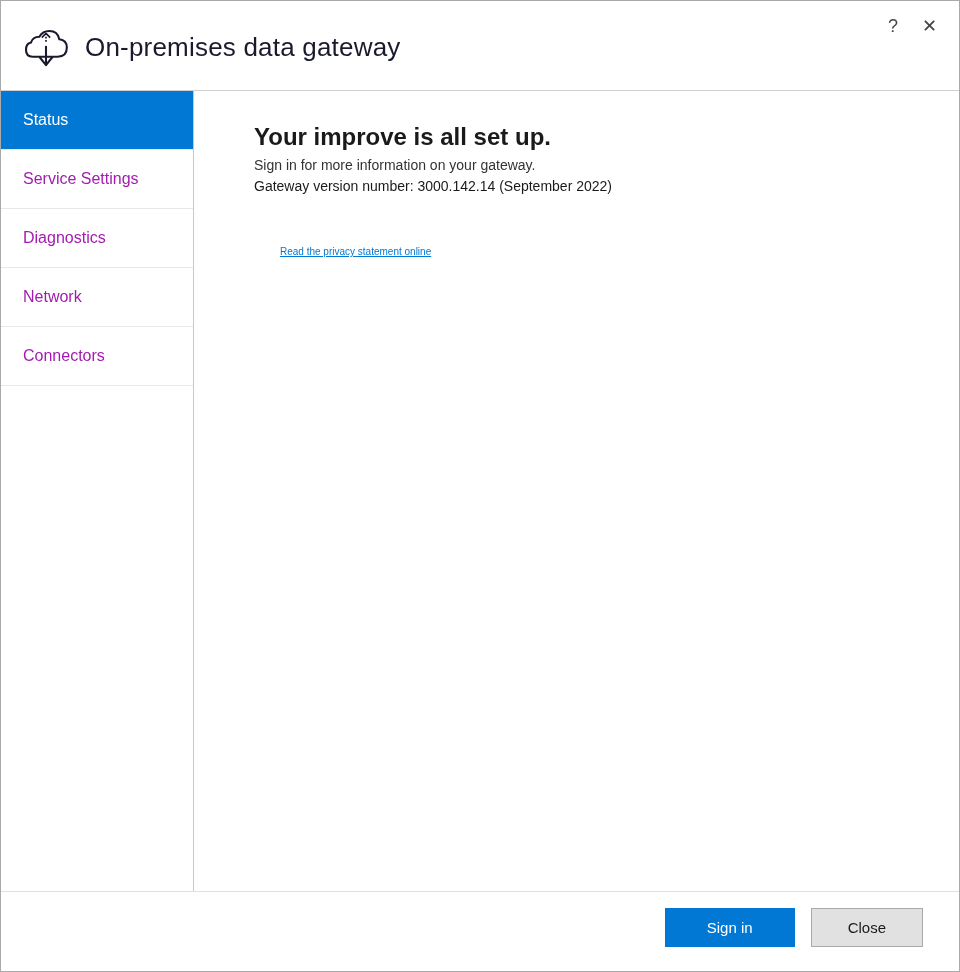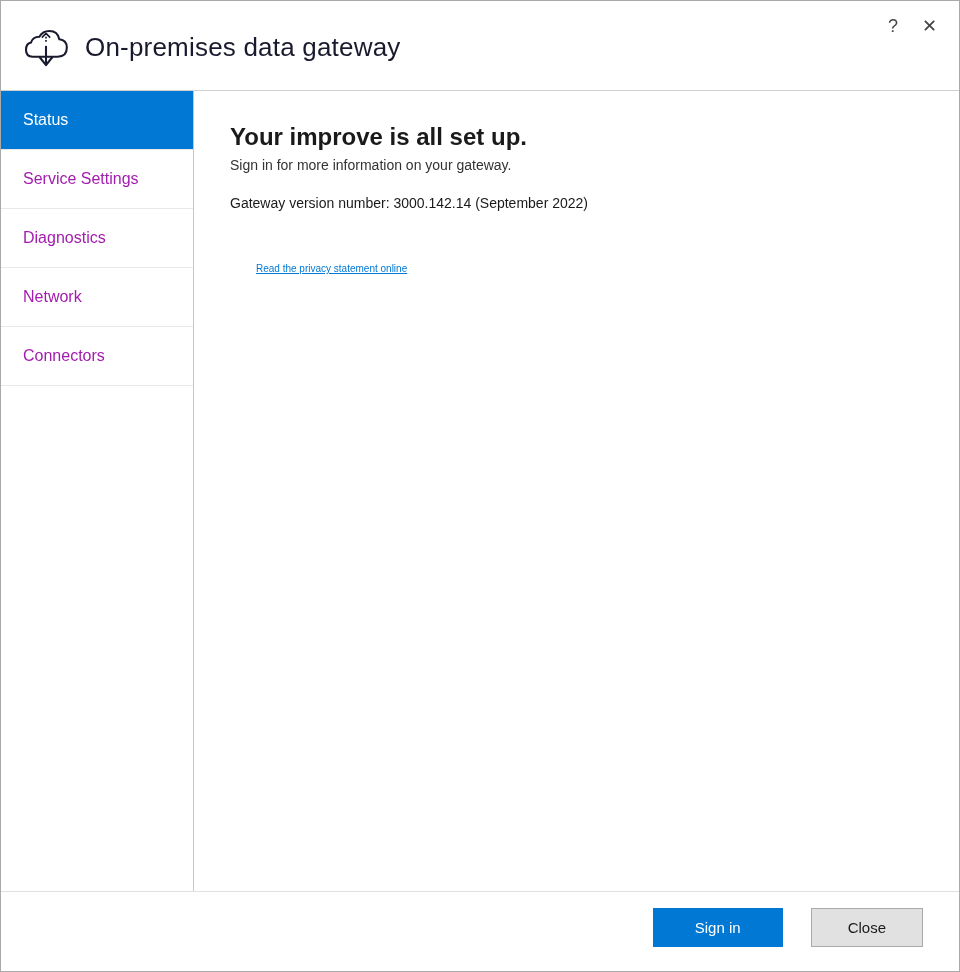--- a/index.html
+++ b/index.html
@@ -68,20 +68,21 @@
       font-size: 18px;
       color: #444;
       padding: 2px 6px;
       line-height: 1;
     }
 
     .content-area {
       display: flex;
       flex: 1;
       overflow: hidden;
+      gap: 24px;
     }
 
     .sidebar {
       width: 193px;
       background: #ffffff;
       border-right: 1px solid #c8c8c8;
       display: flex;
       flex-direction: column;
       flex-shrink: 0;
     }
@@ -112,21 +113,21 @@
     .gateway-title {
       font-size: 24px;
       font-weight: 600;
       color: #1a1a1a;
       margin-bottom: 6px;
     }
 
     .gateway-subtitle {
       font-size: 14px;
       color: #333333;
-      margin-bottom: 22px;
+      margin-bottom: 5px;
     }
 
     .version-text {
       font-size: 14px;
       color: #1a1a1a;
       margin-bottom: 40px;
     }
 
     .checkbox-container {
       display: flex;
@@ -157,21 +158,21 @@
       text-decoration: underline;
       cursor: pointer;
       margin-left: 26px;
       margin-top: 12px;
     }
 
     .footer {
       padding: 16px 36px 24px 36px;
       display: flex;
       justify-content: flex-end;
-      gap: 28px;
+      gap: 16px;
       background: #ffffff;
       border-top: 1px solid #e0e0e0;
     }
 
     .btn-signin {
       background: #0078d4;
       color: #ffffff;
       border: none;
       padding: 10px 42px;
       font-size: 15px;

